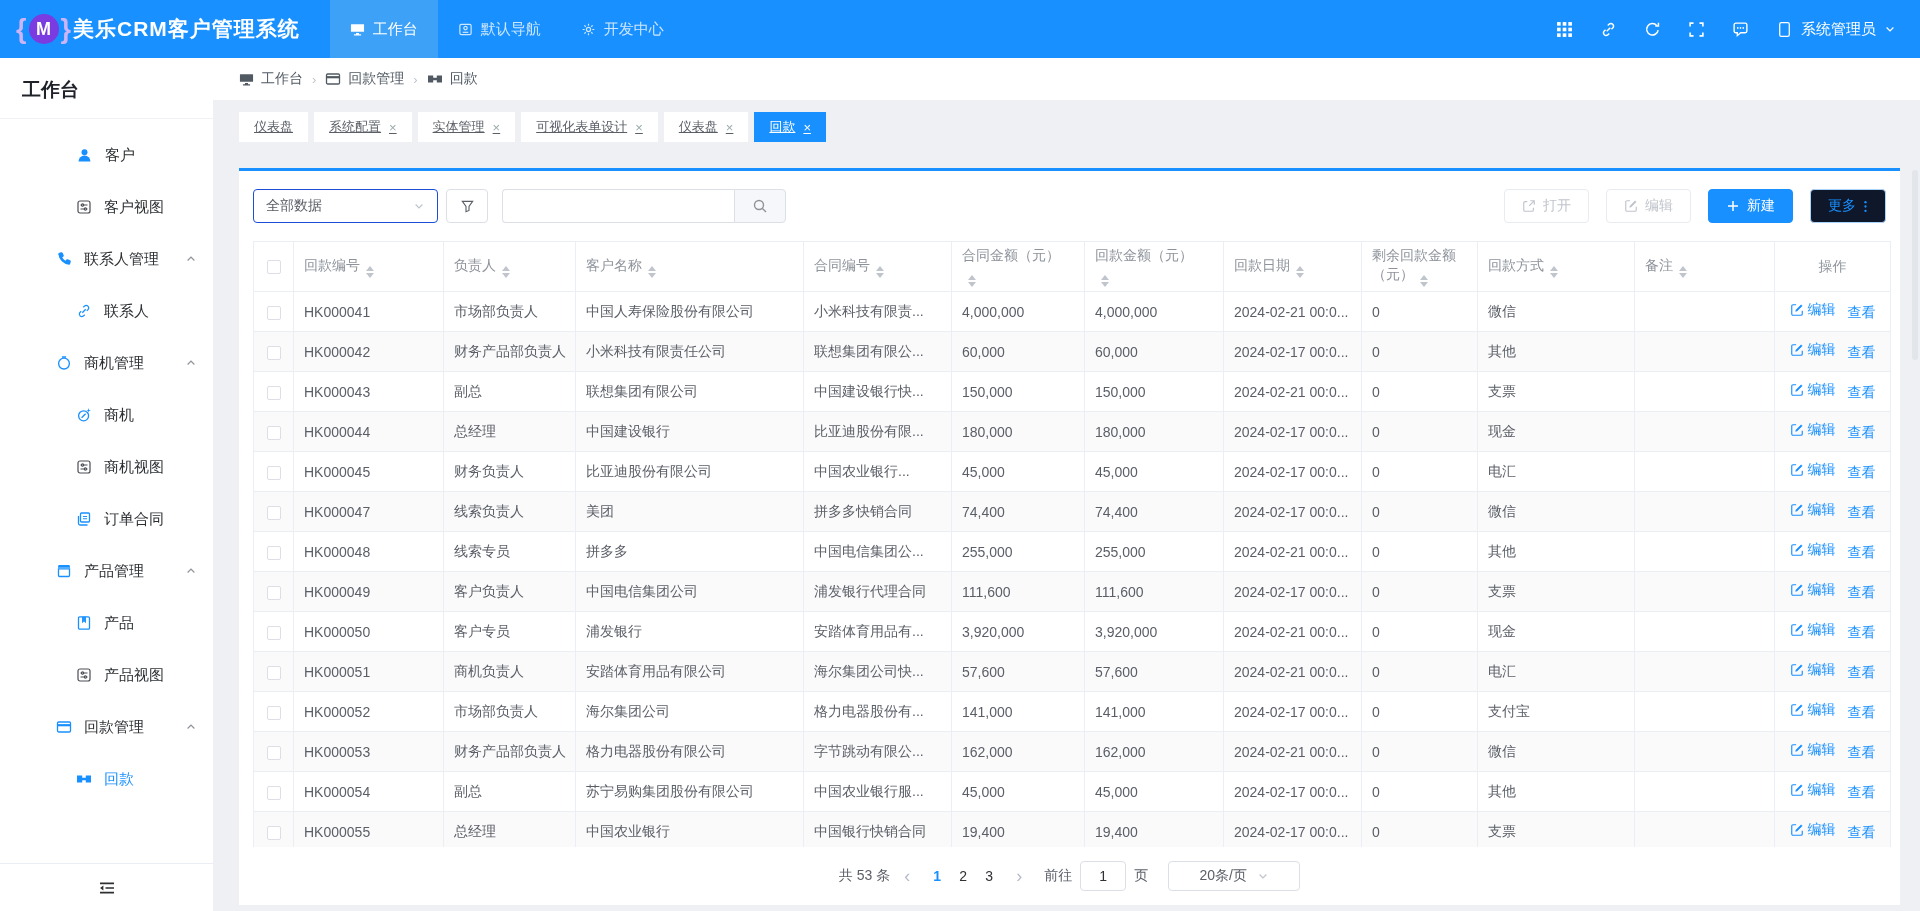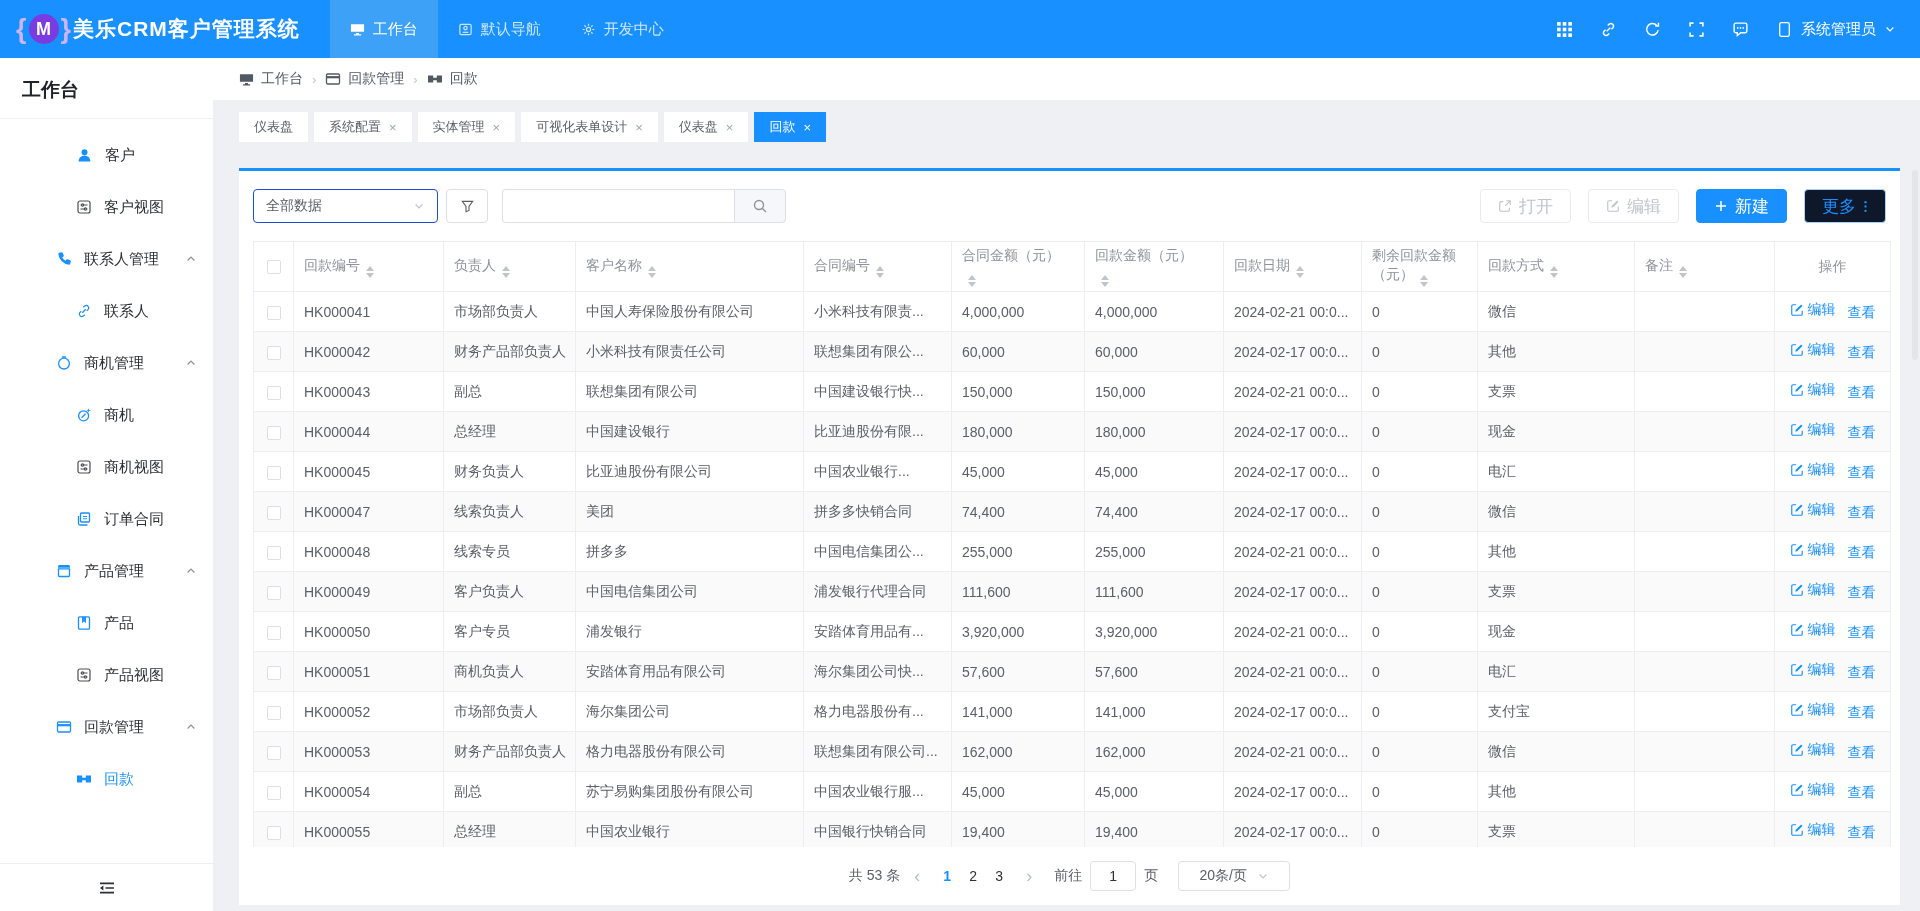--- a/index.html
+++ b/index.html
@@ -34,36 +34,36 @@
   .menu-item .chev { margin-left:auto; margin-right:16px; color:#8f9399; }
   .sidebar-foot { border-top:1px solid #ebeef5; height:48px; display:flex; align-items:center; justify-content:center; color:#2d3033; cursor:pointer; }
 
   .main { flex:1; display:flex; flex-direction:column; overflow:hidden; background:#eef0f4; }
   .breadcrumb-bar { background:#fff; height:42px; flex:none; display:flex; align-items:center; padding-left:26px; gap:9px; font-size:14px; color:#515a63; }
   .crumb { display:flex; align-items:center; gap:7px; cursor:pointer; }
   .crumb .i { color:#515a63; }
   .crumb-sep { color:#c0c4cc; font-size:13px; }
 
   .tabs-row { flex:none; display:flex; gap:6px; margin:12px 0 0 26px; height:30px; }
-  .tab { background:#fff; display:flex; align-items:center; gap:8px; padding:0 15px; font-size:13px; color:#5a5e66; cursor:pointer; }
+  .tab { background:#fff; display:flex; align-items:center; gap:8px; padding:0 15px; font-size:13px; color:#5a5e66; cursor:pointer;text-decoration:underline; }
   .tab .x { font-size:13px; color:#9aa; cursor:pointer; }
   .tab.active { background:#1890ff; color:#fff; }
   .tab.active .x { color:#fff; }
 
   
   .card { margin:26px 20px 6px 26px; background:#fff; border-top:3px solid #1890ff; flex:1; display:flex; flex-direction:column; overflow:hidden; }
   .toolbar { display:flex; align-items:center; padding:18px 14px 14px 14px; flex:none; }
   .select-box { width:185px; height:34px; border:1px solid #1d4ed8; border-radius:4px; display:flex; align-items:center; padding:0 12px; color:#5a5e66; font-size:14px; cursor:pointer; background:#fff; }
   .select-box .chev { margin-left:auto; color:#c0c4cc; }
   .filter-btn { width:42px; height:34px; border:1px solid #dcdfe6; border-radius:4px; margin-left:8px; display:flex; align-items:center; justify-content:center; color:#5a5e66; cursor:pointer; background:#fff; }
   .search-group { display:flex; margin-left:14px; }
   .search-input { width:232px; height:34px; border:1px solid #dcdfe6; border-right:none; border-radius:4px 0 0 4px; padding:0 12px; font-size:14px; color:#303133; outline:none; }
   .search-btn { width:52px; height:34px; background:#f5f7fa; border:1px solid #dcdfe6; border-radius:0 4px 4px 0; display:flex; align-items:center; justify-content:center; color:#8f9399; cursor:pointer; }
   .toolbar-right { margin-left:auto; display:flex; align-items:center; gap:17px; }
-  .btn { height:34px; padding:0 17px; border:1px solid #dcdfe6; border-radius:4px; background:#fff; color:#5a5e66; font-size:17px; display:inline-flex; align-items:center; gap:7px; cursor:pointer; }
+  .btn { height:34px; padding:0 17px; border:1px solid #dcdfe6; border-radius:4px; background:#fff; color:#5a5e66; font-size:14px; display:inline-flex; align-items:center; gap:7px; cursor:pointer; }
   .btn.disabled { color:#c0c4cc; border-color:#e8ebf0; cursor:not-allowed; }
   .btn.primary { background:#1890ff; border-color:#1890ff; color:#fff; }
   .btn.more { background:#0f172a; border-color:#a9d3fb; color:#1890ff; }
 
   
   .table-wrap { padding:4px 14px 0 14px; flex:1; overflow:hidden; }
   table { width:100%; border-collapse:collapse; table-layout:fixed; }
   th, td { border:1px solid #ebeef5; }
   th { height:50px; font-weight:normal; color:#8e939b; font-size:14px; text-align:left; padding:4px 10px; line-height:19px; vertical-align:middle; background:#fff; }
   td { height:40px; padding:0 10px; font-size:14px; color:#5a5e66; white-space:nowrap; overflow:hidden; background:#fff; }
@@ -80,21 +80,21 @@
   .op-link { color:#1890ff; cursor:pointer; display:inline-flex; align-items:center; gap:4px; font-size:14px; }
   .op-link + .op-link { margin-left:12px;font-family:Liberation Serif, serif; }
 
   
   .pagination { margin-top:auto; flex:none; height:58px; display:flex; align-items:center; justify-content:center; gap:10px; font-size:14px; color:#5a5e66; }
   .pg-arrow { color:#b4bccc; font-size:18px; padding:0 4px; cursor:pointer; line-height:1; }
   .page-num { min-width:26px; height:28px; display:inline-flex; align-items:center; justify-content:center; cursor:pointer; color:#303133; }
   .page-num.active { color:#1890ff; font-weight:bold; cursor:default; }
   .goto-wrap { display:flex; align-items:center; gap:8px; margin-left:8px; }
   .goto-input { width:46px; height:30px; border:1px solid #dcdfe6; border-radius:4px; text-align:center; font-size:14px; color:#303133; outline:none; }
-  .size-select { width:112px; height:30px; border:1px solid #dcdfe6; border-radius:4px; display:flex; align-items:center; justify-content:center; gap:10px; margin-left:10px; color:#5a5e66; cursor:pointer; }
+  .size-select { width:132px; height:30px; border:1px solid #dcdfe6; border-radius:4px; display:flex; align-items:center; justify-content:center; gap:10px; margin-left:10px; color:#5a5e66; cursor:pointer; }
   .size-select .chev { color:#c0c4cc; }
 
   .win-scrollbar { position:fixed; right:2px; top:170px; width:6px; height:190px; border-radius:3px; background:#e2e5ea; }
 </style>
 </head>
 <body>
 
 <div class="topbar">
   <div class="brand">
     <span class="logo">
@@ -798,21 +798,21 @@
                     <span>编辑</span>
                   </span><span class="op-link">
                     <span>查看</span>
                   </span></td>
               </tr>
               <tr>
                 <td class="cb-col"><span class="cb"></span></td>
                 <td>HK000053</td>
                 <td>财务产品部负责人</td>
                 <td>格力电器股份有限公司</td>
-                <td>联想集团有限公司...</td>
+                <td>字节跳动有限公...</td>
                 <td>162,000</td>
                 <td>162,000</td>
                 <td>2024-02-21 00:0...</td>
                 <td>0</td>
                 <td>微信</td>
                 <td></td>
                 <td class="op-col"><span class="op-link">
                     <span class="i ">
                       <svg viewBox="0 0 16 16" width="14" height="14" fill="none" stroke="currentColor" stroke-width="1.3">
                         <path d="M14 8.8v3.7c0 .8-.7 1.5-1.5 1.5h-9A1.5 1.5 0 0 1 2 12.5v-9C2 2.7 2.7 2 3.5 2H7"></path>

